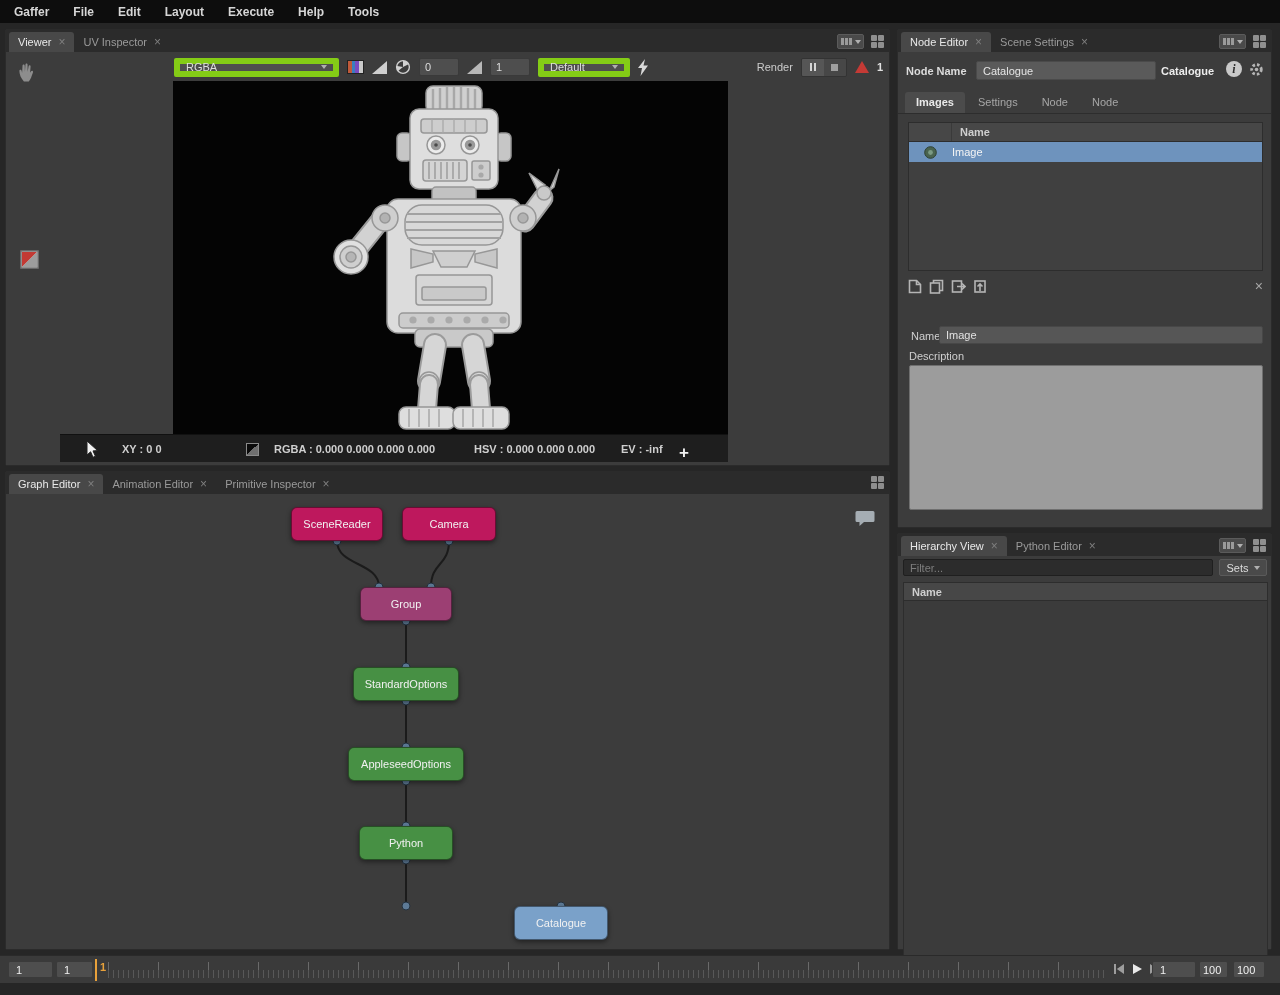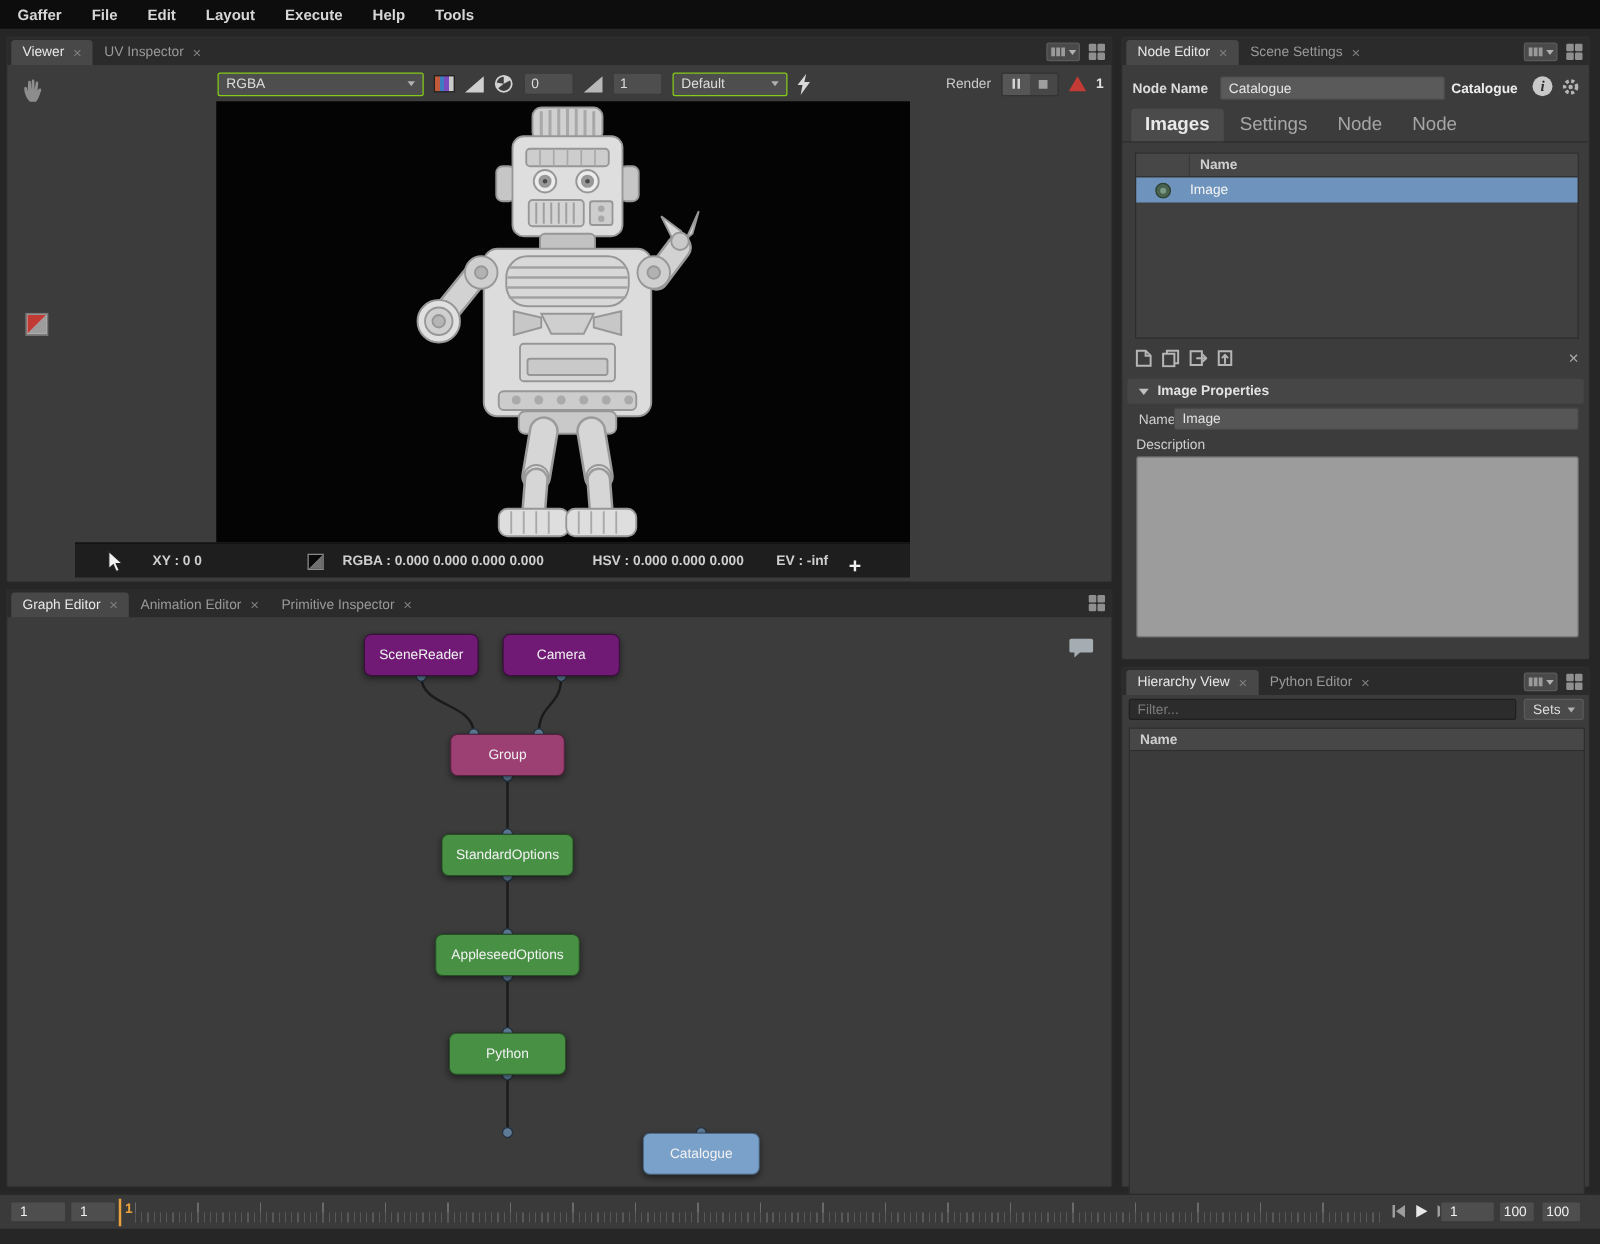--- a/index.html
+++ b/index.html
@@ -21,21 +21,21 @@
   .mini-bars{display:flex;gap:1px;}
   .mini-bars i{width:3px;height:7px;background:#9a9a9a;display:block;}
   .caret{width:0;height:0;border-left:3px solid transparent;border-right:3px solid transparent;border-top:4px solid #b0b0b0;}
   .grid-ico{width:13px;height:13px;display:grid;grid-template-columns:1fr 1fr;grid-template-rows:1fr 1fr;gap:1px;}
   .grid-ico i{background:#8f8f8f;border-radius:1px;}
 
   
   .viewer-body{position:absolute;top:22px;left:0;right:0;bottom:0;background:#3c3c3c;}
   .viewport{position:absolute;left:167px;top:29px;width:555px;height:353px;background:#040404;}
   .vp-toolbar{position:absolute;left:168px;top:4px;right:6px;height:22px;display:flex;align-items:center;gap:8px;}
-  .vp-select{height:19px;background:#4e4e4e;border:1px solid #84cc16;border-radius:2px;color:#dddddd;font-size:11px;display:flex;align-items:center;justify-content:space-between;padding:0 6px;gap:6px;}
+  .vp-select{height:19px;background:#4e4e4e;border:6px solid #84cc16;border-radius:2px;color:#dddddd;font-size:11px;display:flex;align-items:center;justify-content:space-between;padding:0 6px;gap:6px;}
   .vp-input{height:18px;background:#4e4e4e;border:1px solid #3a3a3a;border-radius:2px;color:#dddddd;font-size:11px;padding:0 5px;font-family:"Liberation Sans",sans-serif;}
   .colorbars{width:17px;height:14px;background:linear-gradient(90deg,#c05a3a 0 25%,#3a7ec0 25% 50%,#7a4ac0 50% 75%,#c9c9c9 75%);border:1px solid #222;}
   .ramp-tri{width:0;height:0;border-left:15px solid transparent;border-bottom:13px solid #cfcfcf;}
   .tbar-spacer{flex:1;}
   .render-label{font-size:11px;color:#cccccc;}
   .toggle-grp{display:flex;border:1px solid #333;border-radius:2px;overflow:hidden;}
   .toggle-seg{width:22px;height:17px;background:#565656;display:flex;align-items:center;justify-content:center;gap:2px;}
   .toggle-seg.dim{background:#474747;}
   .pause-bar{width:2px;height:8px;background:#d5d5d5;display:block;}
   .stop-sq{width:7px;height:7px;background:#9f9f9f;display:block;}
@@ -43,34 +43,34 @@
   .warn-count{font-size:11px;font-weight:bold;color:#e0e0e0;}
 
   .vp-status{position:absolute;left:54px;top:382px;width:668px;height:28px;background:#1e1e1e;border-top:1px solid #111;font-size:11px;font-weight:bold;color:#cfcfcf;}
   .vp-status span{position:absolute;top:8px;white-space:nowrap;}
   .swatch{position:absolute;left:186px;top:8px;width:13px;height:13px;border:1px solid #8a8a8a;background:linear-gradient(to bottom right,#0a0a0a 50%,#6f6f6f 50%);}
   .plus-btn{position:absolute;left:619px;top:3px;font-size:17px;font-weight:bold;color:#f0f0f0;}
 
   
   .graph-body{position:absolute;top:22px;left:0;right:0;bottom:0;background:#3c3c3c;overflow:hidden;}
   .gnode{position:absolute;height:34px;border-radius:6px;display:flex;align-items:center;justify-content:center;font-size:11px;color:#f1f1f1;border:1px solid rgba(0,0,0,.45);box-shadow:0 2px 5px rgba(0,0,0,.45);white-space:nowrap;}
-  .gnode.generic{background:#701a75;}
+  .gnode.generic{background:#be185d;}
   .gnode.group{background:#9c3f73;}
   .gnode.options{background:#479044;}
   .gnode.catalogue{background:#7aa1c9;}
 
   
   .ne-body{position:absolute;top:22px;left:0;right:0;bottom:0;background:#3c3c3c;}
   .nn-label{position:absolute;left:8px;top:13px;font-size:11px;font-weight:bold;color:#dcdcdc;}
   .nn-input{position:absolute;left:78px;top:9px;width:180px;height:19px;background:#5a5a5a;border:1px solid #4a4a4a;border-radius:2px;color:#e6e6e6;font-size:11px;padding:0 6px;font-family:"Liberation Sans",sans-serif;}
   .nn-type{position:absolute;left:263px;top:13px;font-size:11px;font-weight:bold;color:#ececec;}
   .info-ico{position:absolute;left:328px;top:9px;width:16px;height:16px;border-radius:50%;background:#c9c9c9;color:#2e2e2e;font-family:"Liberation Serif",serif;font-weight:bold;font-style:italic;font-size:12px;display:flex;align-items:center;justify-content:center;}
   .gear-ico{position:absolute;left:351px;top:10px;}
   .subtabs{position:absolute;left:0;right:0;top:37px;height:25px;display:flex;align-items:flex-end;padding:0 7px;border-bottom:1px solid #2d2d2d;gap:2px;}
-  .subtab{padding:4px 11px 5px;font-size:15px;color:#a6a6a6;border-radius:3px 3px 0 0;}
+  .subtab{padding:4px 11px 5px;font-size:11px;color:#a6a6a6;border-radius:3px 3px 0 0;}
   .subtab.active{background:#4b4b4b;color:#e9e9e9;font-weight:bold;}
   .ne-table{position:absolute;left:10px;top:70px;width:355px;height:149px;background:#404040;border:1px solid #2d2d2d;}
   .ne-thead{height:19px;display:flex;background:#474747;border-bottom:1px solid #2d2d2d;font-size:11px;font-weight:bold;color:#cfcfcf;}
   .ne-th-icon{width:43px;border-right:1px solid #3a3a3a;}
   .ne-th-name{flex:1;display:flex;align-items:center;padding-left:8px;}
   .ne-row{height:20px;display:flex;align-items:center;background:#6e93bd;font-size:11px;color:#f4f4f4;}
   .ne-row .row-icon{width:43px;display:flex;justify-content:center;}
   .img-toolbar{position:absolute;left:10px;top:224px;width:355px;height:20px;display:flex;align-items:center;gap:7px;}
   .img-toolbar .sp{flex:1;}
   .x-btn{font-size:14px;color:#a8a8a8;line-height:1;}
@@ -436,24 +436,20 @@
       <span>
         <svg width="14" height="15" viewBox="0 0 14 15">
             <rect x="2" y="2" width="10" height="11" fill="none" stroke="#b5b5b5" stroke-width="1.6"></rect>
             <path d="M7 12 v-7 M4.5 7.5 L7 5 l2.5 2.5" fill="none" stroke="#b5b5b5" stroke-width="1.6"></path>
           </svg>
       </span>
       <span class="sp"></span>
       <span class="x-btn">×</span>
     </div>
 
-    <div class="section-hdr">
-      <span class="disc-tri"></span>
-      <span class="section-title">Image Properties</span>
-    </div>
     <span class="prop-name-label">Name</span>
     <input class="prop-name-input" value="Image" style="">
     <span class="desc-label">Description</span>
     <div class="desc-area"></div>
   </div>
 </div>
 
 <div class="panel" style="left:897px;top:533px;width:375px;height:417px;">
   <div class="tabbar">
     <div class="tab active">

